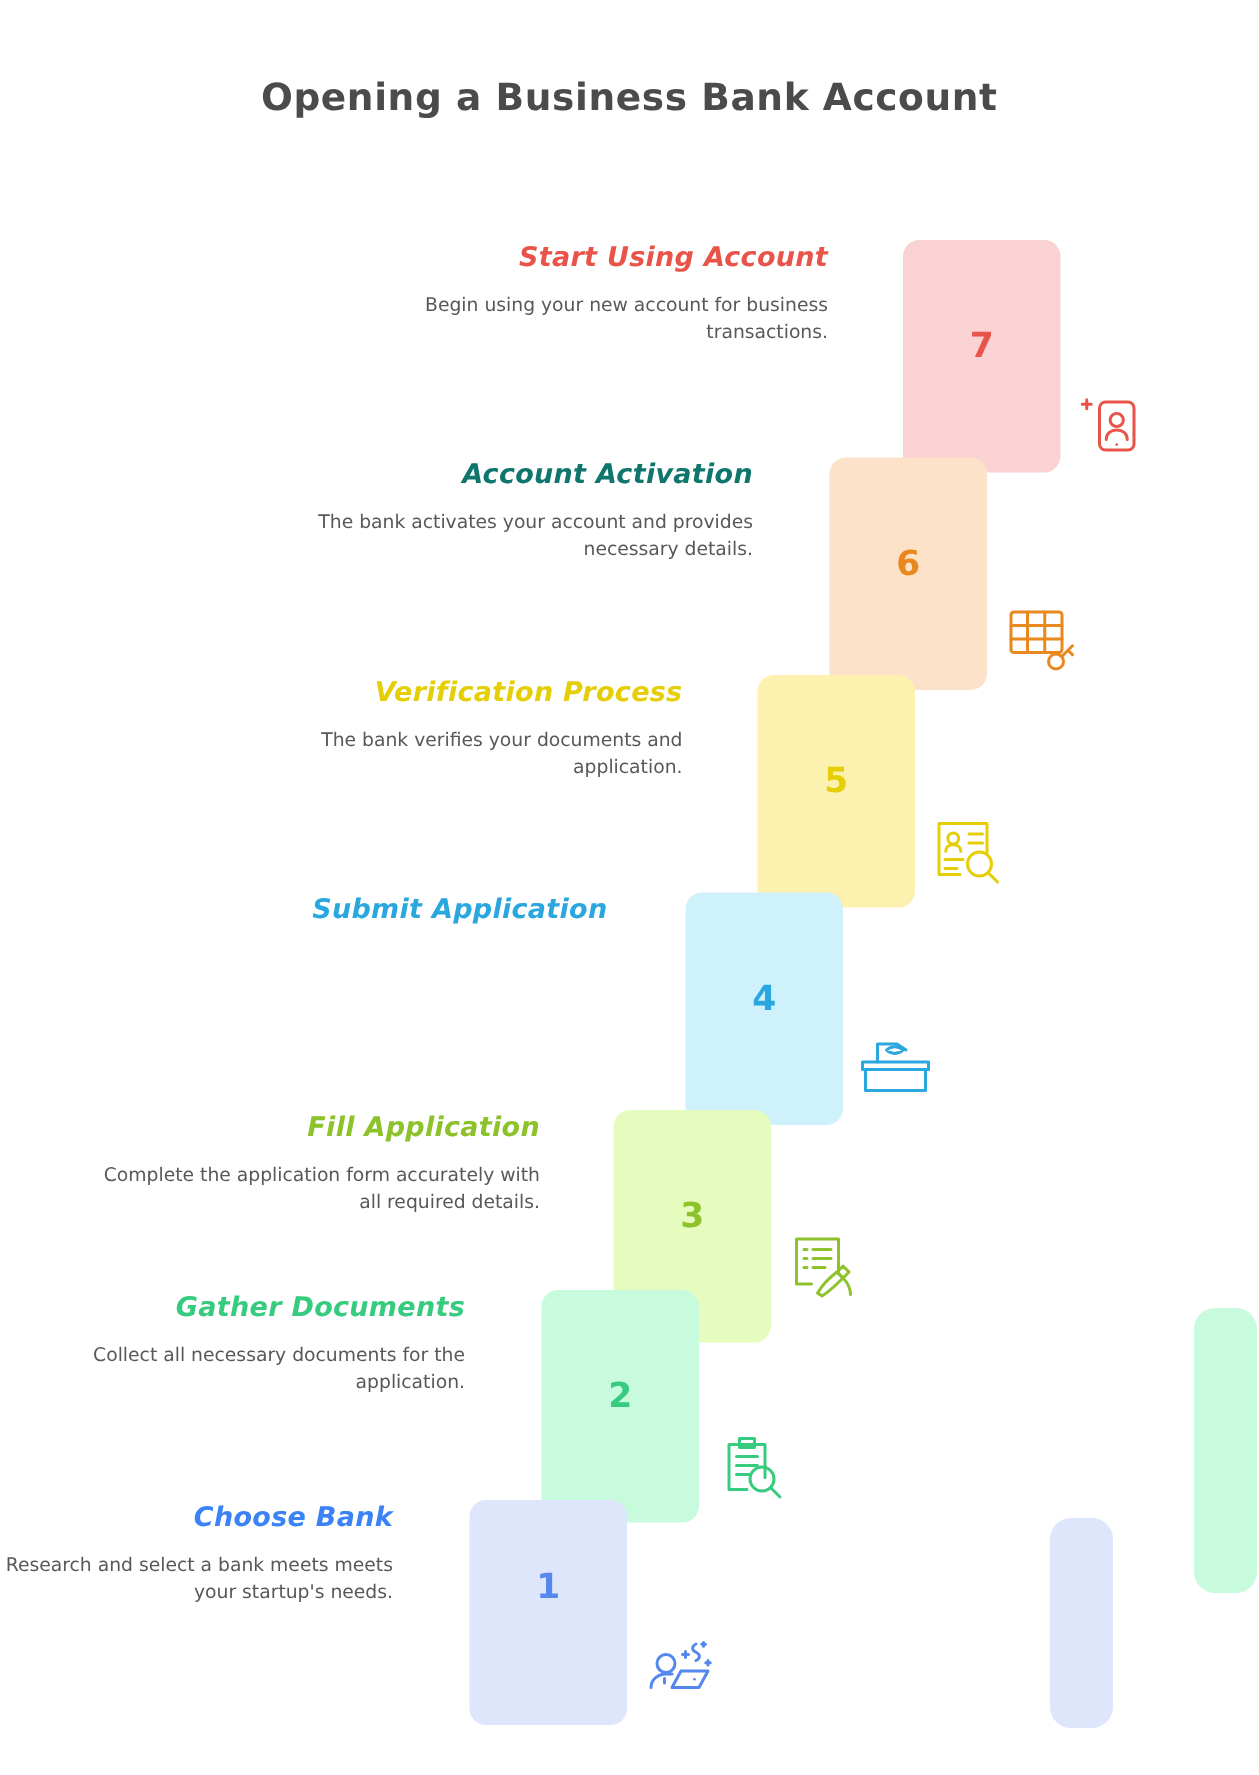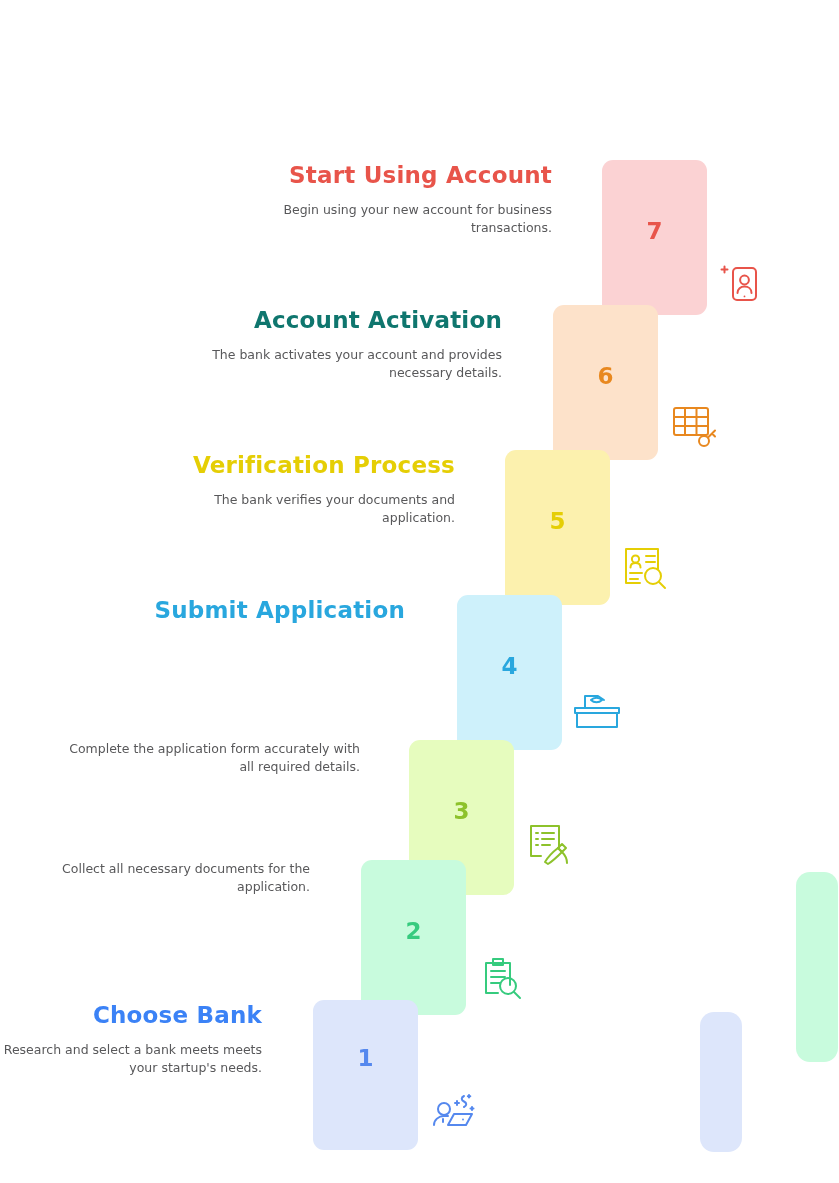--- a/index.html
+++ b/index.html
@@ -42,25 +42,26 @@
   }
 
   
   .step-text {
     position: absolute;
     top: 0;
     text-align: right;
   }
 
   .step-title {
-    font-size: 23px;
+    font-size: 18px;
     font-weight: bold;
     line-height: 1.38;
     letter-spacing: 0.2px;
     margin-bottom: 9px;
+    font-style: italic;
   }
 
   .step-desc {
     font-size: 12.5px;
     line-height: 1.45;
     color: #58585a;
   }
 
   
   .card-wrap {
@@ -96,20 +97,21 @@
   .step-icon {
     position: absolute;
   }
   .step-icon svg { display: block; }
 </style>
 </head>
 <body>
 
 <div id="infographic">
 
+  <div class="title">Opening a Business Bank Account</div>
 
   <div class="step" style="top:160px;">
     <div class="step-text" style="left:252px; width:300px;">
       <div class="step-title" style="color:#E8544A;">Start Using Account</div>
       <div class="step-desc">Begin using your new account for business transactions.</div>
     </div>
     <div class="card-wrap" style="left:602px;">
 
       <div class="card-body" style="height:155px; background:#FBD2D3;"></div>
       <div class="card-num" style="top:58px; color:#E8544A;">7</div>
@@ -181,40 +183,42 @@
         <path d="M4 26h40v14H4z"></path>
         <path d="M2 21h44v5H2z"></path>
         <path d="M12 21V9h13l6 4"></path>
         <path d="M18 13c3-3 8-3 11 0-3 3-8 3-11 0z"></path>
       </svg>
     </div>
   </div>
 
   <div class="step" style="top:740px;">
     <div class="step-text" style="left:60px; width:300px;">
+      <div class="step-title" style="color:#8DC22B;">Fill Application</div>
       <div class="step-desc">Complete the application form accurately with all required details.</div>
     </div>
     <div class="card-wrap" style="left:409px;">
 
       <div class="card-body" style="height:155px; background:#E6FCBE;"></div>
       <div class="card-num" style="top:58px; color:#8DC22B;">3</div>
     </div>
     <div class="step-icon" style="left:525px; top:82px;">
       <svg width="48" height="46" viewBox="0 0 48 46" fill="none" stroke="#8DC22B" stroke-width="2" stroke-linecap="round" stroke-linejoin="round">
         <path d="M6 4h28v22M6 4v30h10"></path>
         <path d="M11 11h2M17 11h12M11 17h2M17 17h12M11 23h2M17 23h8"></path>
         <path d="M20 40c3-5 9-11 13-14l4 4c-3 3-9 9-14 12z"></path>
         <path d="M33 26l4-4 4 4-4 4z"></path>
         <path d="M37 30c3 3 5 7 5 11"></path>
       </svg>
     </div>
   </div>
 
   <div class="step" style="top:860px;">
     <div class="step-text" style="left:45px; width:265px;">
+      <div class="step-title" style="color:#36CB7E;">Gather Documents</div>
       <div class="step-desc">Collect all necessary documents for the application.</div>
     </div>
     <div class="card-wrap" style="left:361px;">
       <div class="card-tail" style="left:435px; top:12px; height:190px; background:#C8FBDD;"></div>
       <div class="card-body" style="height:155px; background:#C8FBDD;"></div>
       <div class="card-num" style="top:58px; color:#36CB7E;">2</div>
     </div>
     <div class="step-icon" style="left:478px; top:95px;">
       <svg width="48" height="46" viewBox="0 0 48 46" fill="none" stroke="#36CB7E" stroke-width="2" stroke-linecap="round" stroke-linejoin="round">
         <path d="M8 8h24v22M8 8v30h12"></path>

